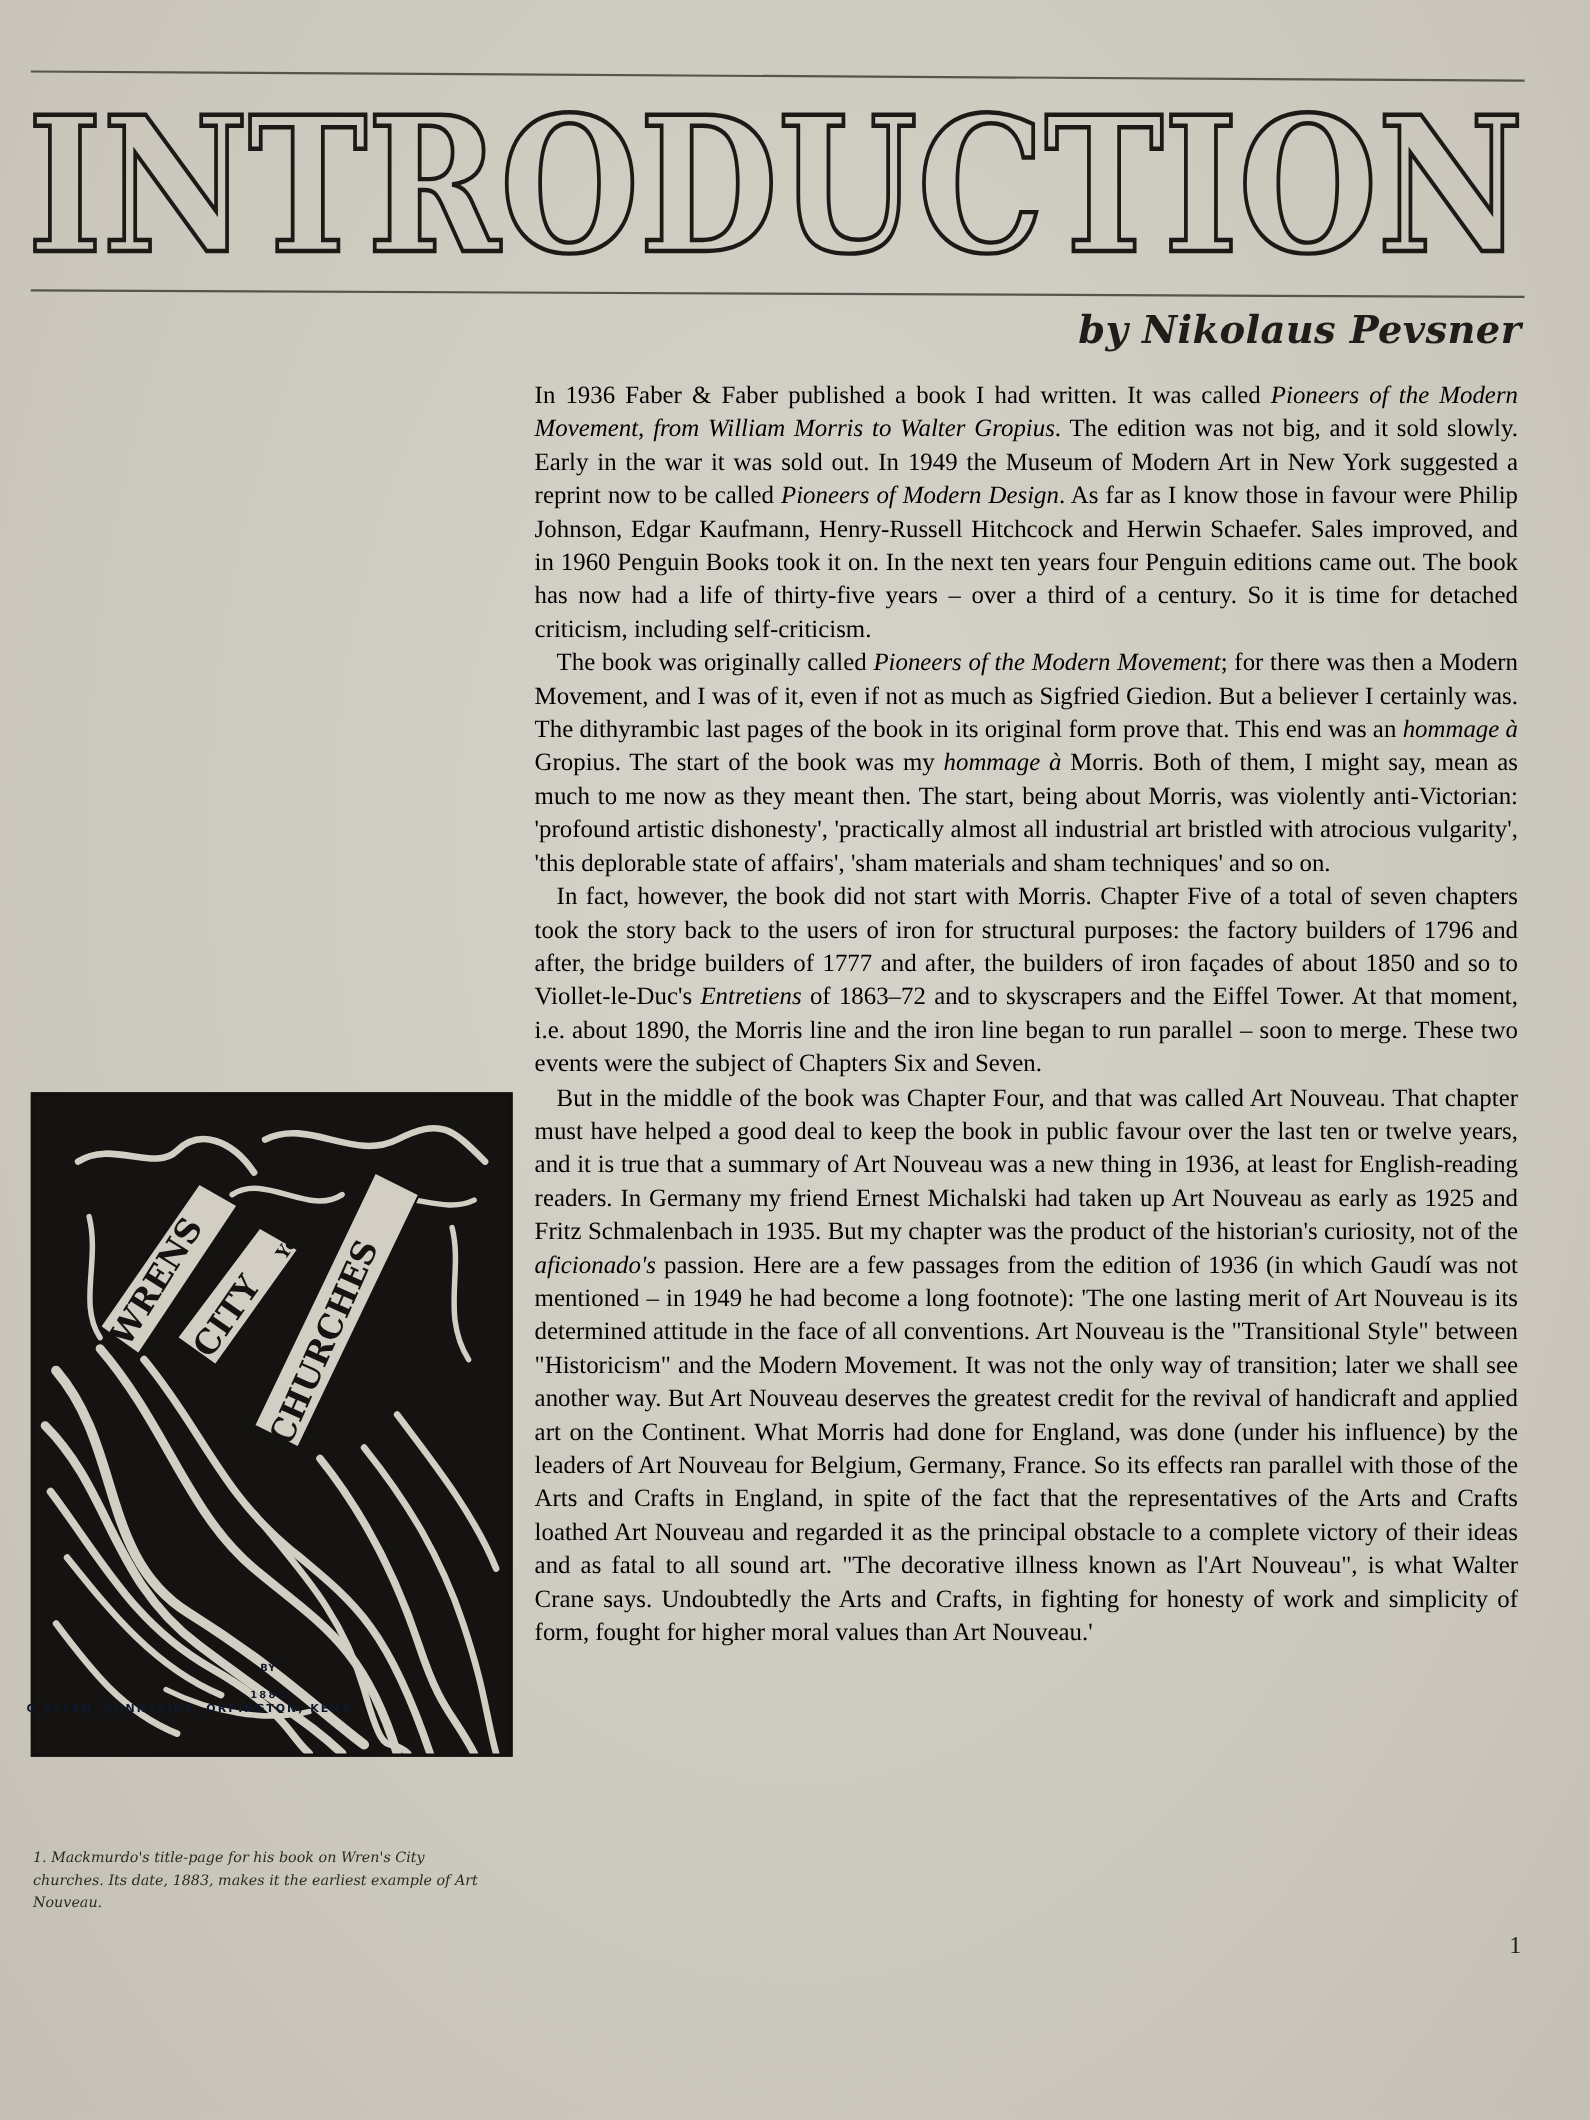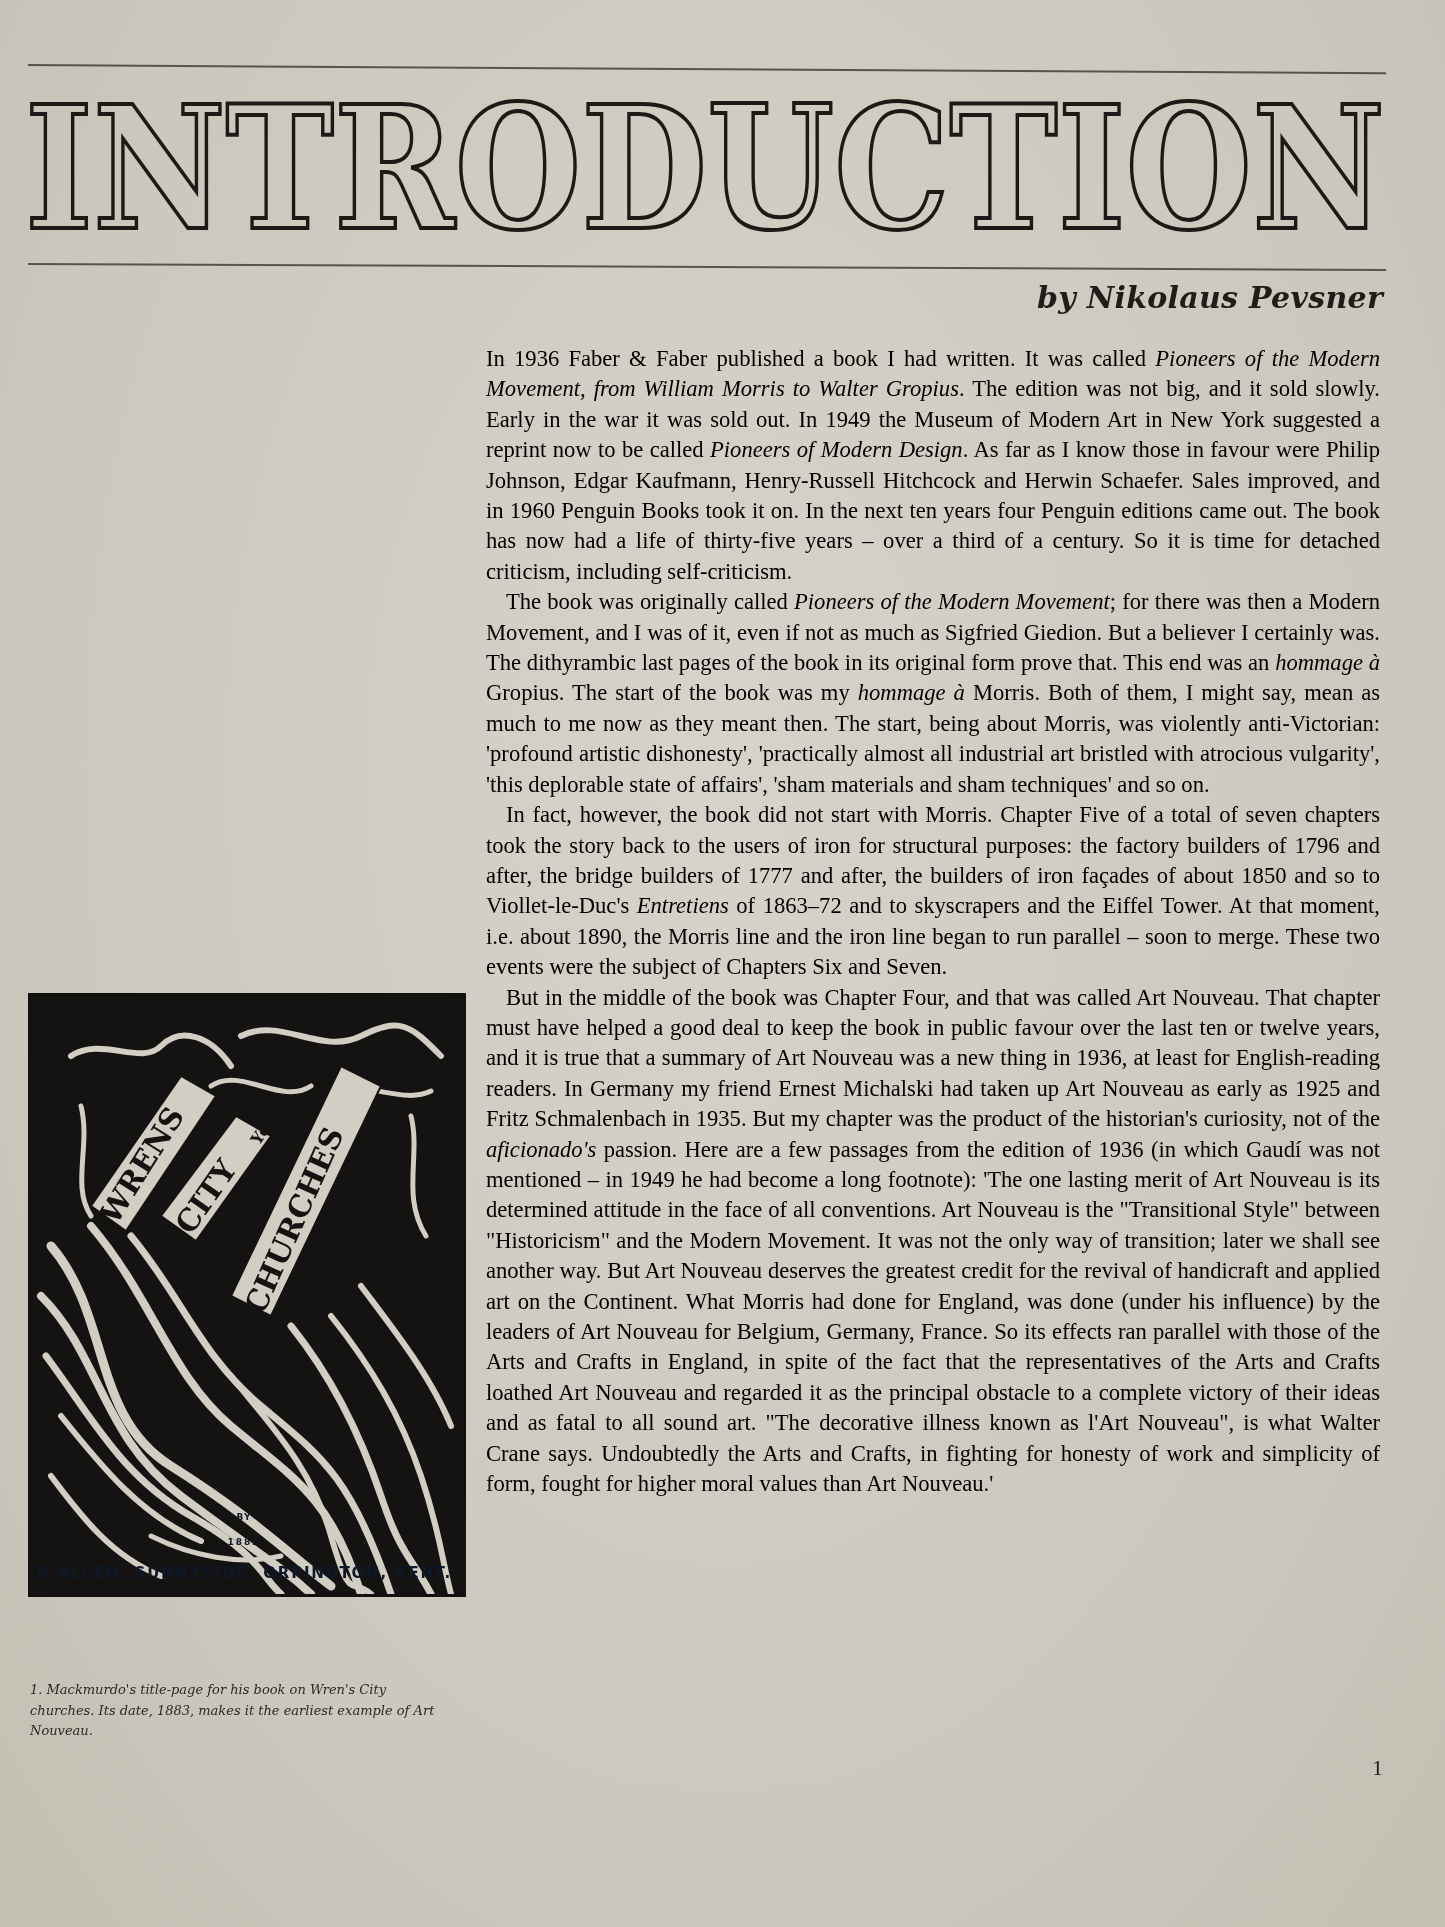--- a/index.html
+++ b/index.html
@@ -17,21 +17,21 @@
   }
   .rule.top { top: 64px; transform: rotate(0.35deg); transform-origin: left; }
   .rule.bottom { top: 263px; transform: rotate(0.25deg); transform-origin: left; }
   .title {
     position: absolute; left: 20px; top: 78px; width: 1370px; height: 180px; font-weight: bold;
   }
   .title svg { width: 100%; height: 100%; display: block; }
   .byline {
     position: absolute; right: 62px; top: 280px;
     font-family: "DejaVu Serif", serif; font-style: italic; font-weight: bold;
-    font-size: 30px; letter-spacing: 0.3px; color: #1e1d1a;
+    font-size: 35px; letter-spacing: 0.3px; color: #1e1d1a;
   }
   .body-col {
     position: absolute; left: 486px; top: 344px; width: 894px;
     font-family: "Liberation Serif", serif;
     font-size: 22.6px; line-height: 30.4px;
     text-align: justify; color: #000000;
   }
   .body-col p { margin: 0; text-indent: 20px; }
   .body-col p.first { text-indent: 0; }
   .body-col i { font-style: italic; }
@@ -40,21 +40,21 @@
     background: #141311; border: 3px solid #121110;
   }
   .figure svg { width: 100%; height: 100%; display: block; }
   .fig-credit {
     position: absolute; left: 24px; top: 1512px; width: 440px;
     font-family: "DejaVu Sans", sans-serif; color: #0f172a;
   }
   .fig-by { text-align: center; font-size: 9px; font-weight: bold; letter-spacing: 1px; height: 10px; }
   .fig-name { font-size: 30px; font-weight: bold; letter-spacing: 0.5px; line-height: 32px; text-align: center; }
   .fig-year { text-align: center; font-size: 9px; font-weight: bold; letter-spacing: 2px; line-height: 8px; margin-top: 16px; }
-  .fig-pub { font-size: 15px; font-weight: bold; letter-spacing: 1.8px; text-align: center; margin-top: 18px; }
+  .fig-pub { font-size: 10px; font-weight: bold; letter-spacing: 1.8px; text-align: left; margin-top: 2px; }
   .caption {
     position: absolute; left: 30px; top: 1680px; width: 420px;
     font-family: "DejaVu Serif", serif; font-style: italic;
     font-size: 13px; line-height: 20.5px; color: #2a2925;
   }
   .page-number {
     position: absolute; right: 62px; top: 1755px;
     font-family: "Liberation Serif", serif; font-size: 22px; color: #1e1d1a;
   }
 </style>

